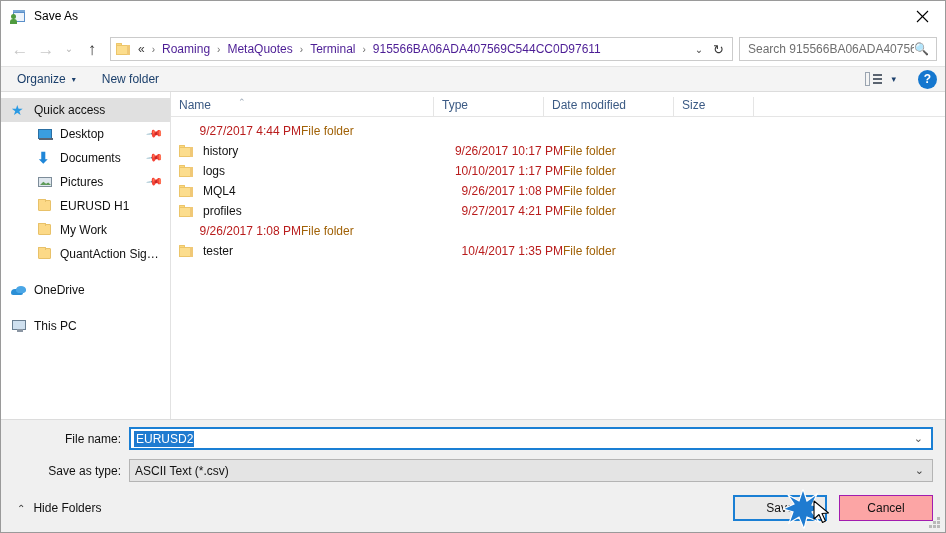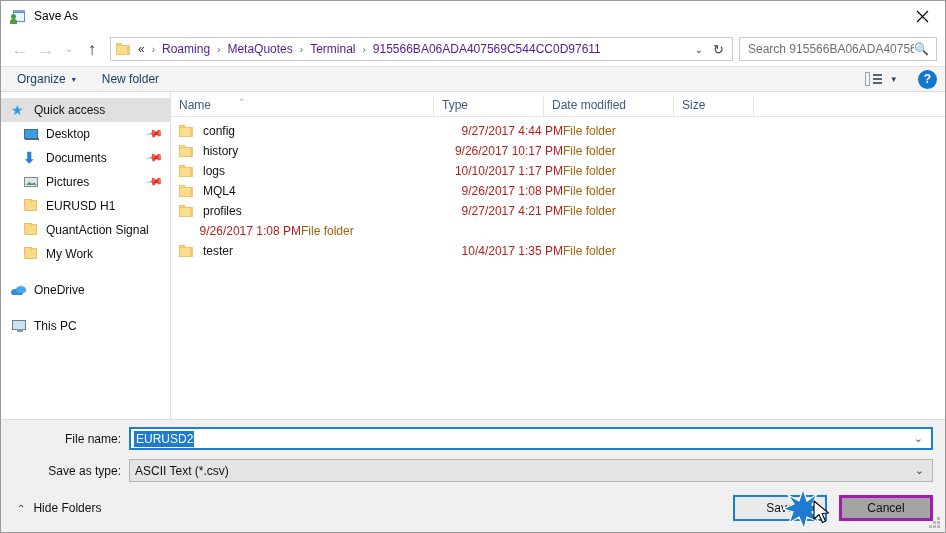--- a/index.html
+++ b/index.html
@@ -162,21 +162,21 @@
   }
   .sidebar {
     width: 170px; flex: none;
     background: #ffffff;
     border-right: 1px solid #e2e2e2;
     padding-top: 6px;
     overflow: hidden;
   }
   .side-item {
     height: 24px; display: flex; align-items: center;
-    padding-left: 22px; padding-right: 8px;
+    padding-left: 36px; padding-right: 8px;
     font-size: 12px; color: #101010;
     position: relative;
   }
   .side-item.selected { background: #e0e0e0; }
   .side-item.root { padding-left: 10px; }
   .side-icon {
     width: 16px; height: 16px; margin-right: 7px; flex: none; position: relative;
   }
   .side-label { white-space: nowrap; overflow: hidden; text-overflow: ellipsis; }
   .pin {
@@ -347,22 +347,22 @@
   }
   .hide-folders {
     display: flex; align-items: center; font-size: 12px; color: #111;
     padding-left: 8px;
   }
   .hf-caret { color: #333; font-size: 10px; margin-right: 8px; }
   .btn {
     width: 94px; height: 26px;
     display: flex; align-items: center; justify-content: center;
     font-size: 12px; color: #111;
-    background: #a3a3a3;
-    border: 3px solid #a21caf;
+    background: #fca5a5;
+    border: 1px solid #a21caf;
   }
   .btn.primary {
     background: #eaeaea;
     border: 2px solid #1a7fd4;
     margin-left: auto; margin-right: 12px;
   }
   .btn-group { margin-left: auto; display: flex; align-items: center; }
 
   .burst {
     position: absolute; left: 782px; top: 488px;
@@ -497,27 +497,27 @@
       <div class="side-item">
         <span class="side-icon">
             <span class="ic-folder"></span>
           </span>
         <span class="side-label">EURUSD H1</span>
       </div>
       <div class="side-item">
         <span class="side-icon">
             <span class="ic-folder"></span>
           </span>
-        <span class="side-label">QuantAction Signal</span>
+        <span class="side-label">My Work</span>
       </div>
       <div class="side-item">
         <span class="side-icon">
             <span class="ic-folder"></span>
           </span>
-        <span class="side-label">My Work</span>
+        <span class="side-label">QuantAction Signal</span>
       </div>
 
       <div class="side-gap"></div>
 
       <div class="side-item root">
         <span class="side-icon">
           <span class="ic-onedrive">
               <span class="c1"></span>
               <span class="c2"></span>
             </span>
@@ -551,28 +551,20 @@
           <span>Date modified</span>
         </div>
         <div class="colh col-size">
           <span>Size</span>
         </div>
         <div class="col-rest"></div>
       </div>
 
       <div class="rows">
         <div class="row">
-          <div class="cell cell-name">
-            <span class="row-folder-icon">
-              <span class="rf-tab"></span>
-                <span class="rf-body"></span>
-                <span class="rf-shade"></span>
-            </span>
-            <span>config</span>
-          </div>
           <div class="cell cell-date">9/27/2017 4:44 PM</div>
           <div class="cell cell-type">File folder</div>
           <div class="cell cell-size"></div>
         </div>
         <div class="row">
           <div class="cell cell-name">
             <span class="row-folder-icon">
               <span class="rf-tab"></span>
                 <span class="rf-body"></span>
                 <span class="rf-shade"></span>

